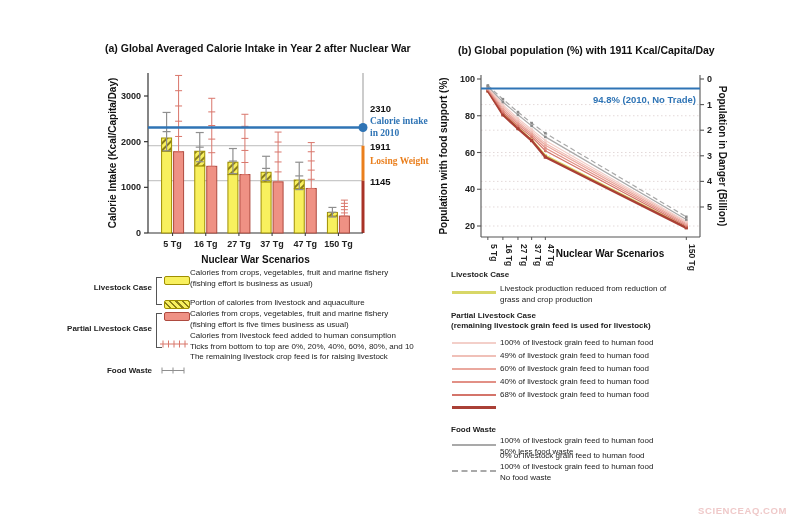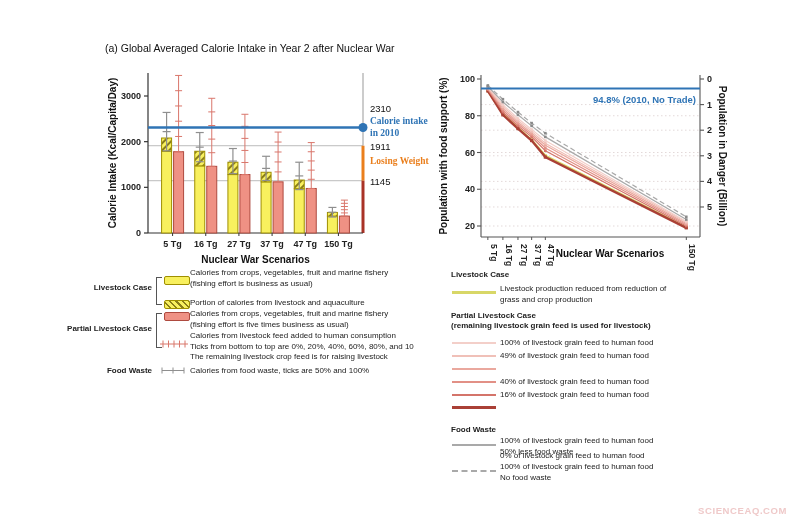--- a/index.html
+++ b/index.html
@@ -1,38 +1,39 @@
 <!DOCTYPE html>
 <html><head>
 <meta charset="utf-8">
 <style>
   html,body{margin:0;padding:0;background:#fff;}
   .canvas{
     position:relative; width:800px; height:530px; background:#ffffff;
     font-family:"Liberation Sans", sans-serif; overflow:hidden; color:#1a1a1a;
   }
   .abs{position:absolute;}
-  .panel-title{font-size:10.5px; font-weight:normal; color:#111; white-space:nowrap;}
-  .ann-num{font-size:9.5px; font-weight:normal; color:#111; white-space:pre-line; line-height:11.5px;}
+  .panel-title{font-size:10.5px; font-weight:bold; color:#111; white-space:nowrap;}
+  .ann-num{font-size:9.5px; font-weight:bold; color:#111; white-space:pre-line; line-height:11.5px;}
   .ann-label{font-size:9.5px; font-weight:bold; white-space:pre-line; line-height:11.5px;font-family:Liberation Serif, serif;}
   .leg-text{font-size:8px; line-height:10.5px; color:#222; white-space:pre-line;}
   .leg-case{font-size:8px; font-weight:bold; color:#222; text-align:right; white-space:nowrap;}
   .leg-head{font-size:8px; font-weight:bold; color:#222; white-space:pre-line; line-height:10px;}
   .swatch-bar{width:24px; height:7px; border-radius:2px;}
   .swatch-line{width:44px;}
   .bracket{width:5px; border:1px solid #555; border-right:none;}
   .watermark{font-size:9.5px; letter-spacing:0.6px; font-weight:bold;}
   svg text{font-family:"Liberation Sans", sans-serif;}
 </style>
 </head>
 <body>
 
 <div class="canvas">
 
   <div class="abs panel-title" style="left:105px; top:42px;">(a) Global Averaged Calorie Intake in Year 2 after Nuclear War</div>
+  <div class="abs panel-title" style="left:458px; top:44px;">(b) Global population (%) with 1911 Kcal/Capita/Day</div>
 
   <svg id="chart-a" class="abs" style="left:55px; top:58px;" width="315" height="215">
       <defs>
         <pattern id="hatchA" width="5" height="5" patternUnits="userSpaceOnUse" patternTransform="rotate(45)">
           <rect width="5" height="5" fill="#f8f05e"></rect>
           <rect width="2" height="5" fill="#8a7d1a"></rect>
         </pattern>
       </defs>
       <g>
         <line x1="93" y1="87.731" x2="308" y2="87.731" stroke="#bbbbbb" stroke-width="1"></line>
@@ -316,39 +317,39 @@
 Ticks from bottom to top are 0%, 20%, 40%, 60%, 80%, and 10
 The remaining livestock crop feed is for raising livestock</div>
 
   <div class="abs leg-case" style="left:38px; top:366px; width:114px;">Food Waste</div>
   <svg class="abs" style="left:160px; top:366px;" width="26" height="9">
     <line x1="2" y1="4.5" x2="24" y2="4.5" stroke="#8f8f8f" stroke-width="1"></line>
     <line x1="2" y1="1.5" x2="2" y2="7.5" stroke="#8f8f8f" stroke-width="1"></line>
     <line x1="13" y1="1.5" x2="13" y2="7.5" stroke="#8f8f8f" stroke-width="1"></line>
     <line x1="24" y1="1.5" x2="24" y2="7.5" stroke="#8f8f8f" stroke-width="1"></line>
   </svg>
-  <div class="abs leg-text" style="left:190px; top:366px; width:280px;">Calories from food waste, ticks are 50% and 100%</div>
 
   <div class="abs leg-head" style="left:451px; top:270px;">Livestock Case</div>
   <div class="abs swatch-line" style="left: 452px; top: 291px; background: rgb(216, 215, 103); height: 3px;"></div>
   <div class="abs leg-text" style="left:500px; top:284px; width:280px;">Livestock production reduced from reduction of
 grass and crop production</div>
 
   <div class="abs leg-head" style="left:451px; top:311px;">Partial Livestock Case</div>
   <div class="abs leg-head" style="left:451px; top:321px;">(remaining livestock grain feed is used for livestock)</div>
 
   <div class="abs swatch-line" style="left: 452px; top: 342px; background: rgb(243, 207, 201); height: 2px;"></div>
   <div class="abs leg-text" style="left:500px; top:338px; width:280px;">100% of livestock grain feed to human food</div>
   <div class="abs swatch-line" style="left: 452px; top: 355px; background: rgb(240, 192, 184); height: 2px;"></div>
   <div class="abs leg-text" style="left:500px; top:351px; width:280px;">49% of livestock grain feed to human food</div>
   <div class="abs swatch-line" style="left: 452px; top: 368px; background: rgb(234, 168, 158); height: 2px;"></div>
+  <div class="abs leg-text" style="left:500px; top:364px; width:280px;">60% of livestock grain feed to human food</div>
   <div class="abs swatch-line" style="left: 452px; top: 381px; background: rgb(226, 144, 134); height: 2px;"></div>
   <div class="abs leg-text" style="left:500px; top:377px; width:280px;">40% of livestock grain feed to human food</div>
   <div class="abs swatch-line" style="left: 452px; top: 394px; background: rgb(212, 116, 106); height: 2px;"></div>
-  <div class="abs leg-text" style="left:500px; top:390px; width:280px;">16% of livestock grain feed to human food</div>
+  <div class="abs leg-text" style="left:500px; top:390px; width:280px;">68% of livestock grain feed to human food</div>
   <div class="abs swatch-line" style="left: 452px; top: 406px; background: rgb(170, 64, 54); height: 3px;"></div>
   <div class="abs leg-text" style="left:500px; top:403px; width:280px;margin-top:48px;">0% of livestock grain feed to human food</div>
 
   <div class="abs leg-head" style="left:451px; top:425px;">Food Waste</div>
   <div class="abs swatch-line" style="left: 452px; top: 444px; background: rgb(169, 169, 169); height: 2px;"></div>
   <div class="abs leg-text" style="left:500px; top:436px; width:280px;">100% of livestock grain feed to human food
 50% less food waste</div>
   <div class="abs swatch-line" style="left: 452px; top: 470px; height: 0px; border-top: 2px dashed rgb(169, 169, 169);"></div>
   <div class="abs leg-text" style="left:500px; top:462px; width:280px;">100% of livestock grain feed to human food
 No food waste</div>

